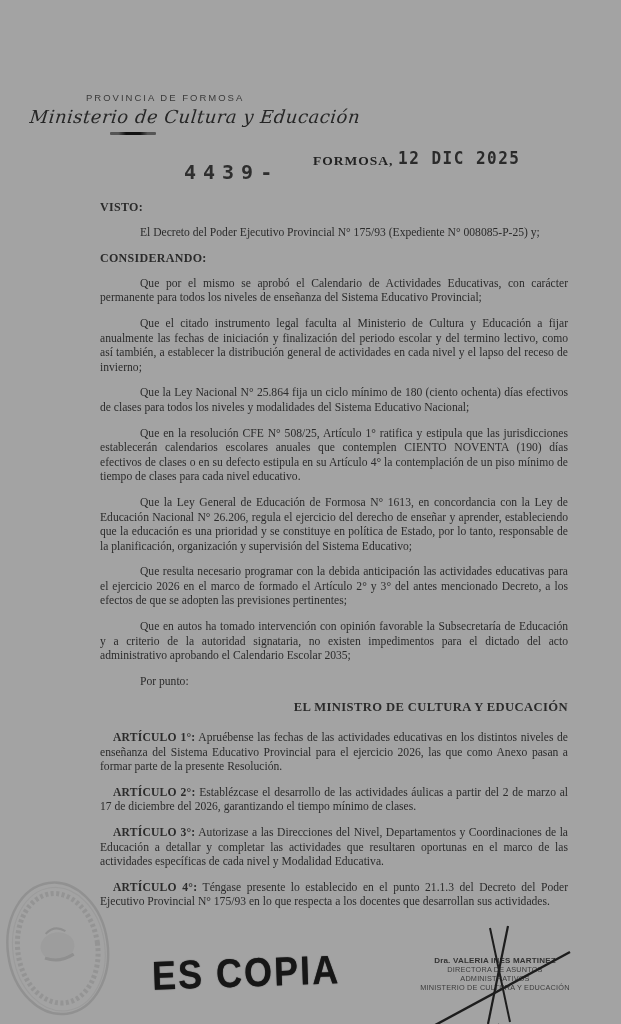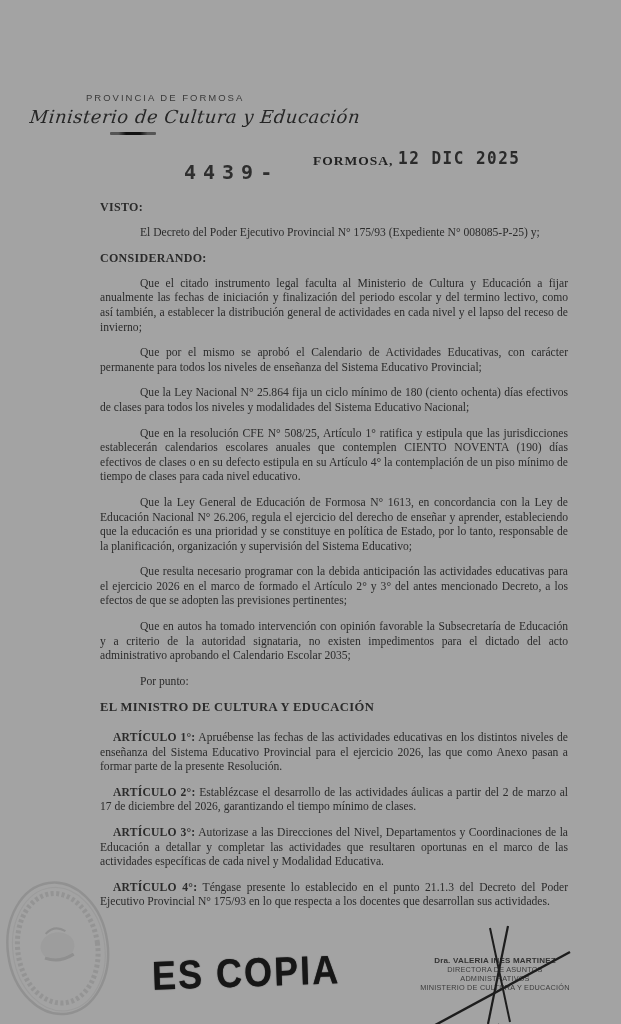--- a/index.html
+++ b/index.html
@@ -49,21 +49,21 @@
   
   .doc-body{
     position:absolute;top:200px;left:100px;width:468px;
     font-size:11.6px;line-height:14.6px;text-align:justify;
   }
   .doc-body p{margin:0 0 11px 0;}
   .heading{font-weight:bold;font-size:12px;letter-spacing:.3px;margin:0 0 11px 0;text-align:left;}
   .indent{text-indent:40px;}
   .por-ello{text-indent:40px;margin:4px 0 14px 0;text-align:left;}
   .resolve{
-    text-align:left;font-weight:bold;font-size:12.6px;
+    text-align:right;font-weight:bold;font-size:12.6px;
     letter-spacing:.4px;margin:4px 0 16px 0;
   }
   .resolve .underlined{text-decoration:underline;letter-spacing:1px;}
   .article{text-indent:13px;margin-bottom:12px;}
   .article .article-label{font-weight:bold;letter-spacing:.2px;}
   
   .seal{position:absolute;left:4px;top:876px;opacity:.78;}
   
   .copy-stamp{
     position:absolute;left:152px;top:952px;
@@ -96,22 +96,22 @@
 
   <div class="res-number">4439-</div>
   <div class="place">FORMOSA,</div>
   <div class="date-stamp">12 DIC 2025</div>
 
   <div class="doc-body">
     <p class="heading">VISTO:</p>
     <p class="indent">El Decreto del Poder Ejecutivo Provincial N° 175/93 (Expediente N° 008085-P-25) y;</p>
 
     <p class="heading">CONSIDERANDO:</p>
+    <p class="indent">Que por el mismo se aprobó el Calendario de Actividades Educativas, con carácter permanente para todos los niveles de enseñanza del Sistema Educativo Provincial;</p>
     <p class="indent">Que el citado instrumento legal faculta al Ministerio de Cultura y Educación a fijar anualmente las fechas de iniciación y finalización del periodo escolar y del termino lectivo, como así también, a establecer la distribución general de actividades en cada nivel y el lapso del receso de invierno;</p>
-    <p class="indent">Que por el mismo se aprobó el Calendario de Actividades Educativas, con carácter permanente para todos los niveles de enseñanza del Sistema Educativo Provincial;</p>
     <p class="indent">Que la Ley Nacional N° 25.864 fija un ciclo mínimo de 180 (ciento ochenta) días efectivos de clases para todos los niveles y modalidades del Sistema Educativo Nacional;</p>
     <p class="indent">Que en la resolución CFE N° 508/25, Artículo 1° ratifica y estipula que las jurisdicciones establecerán calendarios escolares anuales que contemplen CIENTO NOVENTA (190) días efectivos de clases o en su defecto estipula en su Artículo 4° la contemplación de un piso mínimo de tiempo de clases para cada nivel educativo.</p>
     <p class="indent">Que la Ley General de Educación de Formosa N° 1613, en concordancia con la Ley de Educación Nacional N° 26.206, regula el ejercicio del derecho de enseñar y aprender, estableciendo que la educación es una prioridad y se constituye en política de Estado, por lo tanto, responsable de la planificación, organización y supervisión del Sistema Educativo;</p>
     <p class="indent">Que resulta necesario programar con la debida anticipación las actividades educativas para el ejercicio 2026 en el marco de formado el Artículo 2° y 3° del antes mencionado Decreto, a los efectos de que se adopten las previsiones pertinentes;</p>
     <p class="indent">Que en autos ha tomado intervención con opinión favorable la Subsecretaría de Educación y a criterio de la autoridad signataria, no existen impedimentos para el dictado del acto administrativo aprobando el Calendario Escolar 2035;</p>
 
     <p class="por-ello">Por punto:</p>
 
     <div class="resolve">
       <div>EL MINISTRO DE CULTURA Y EDUCACIÓN</div>

